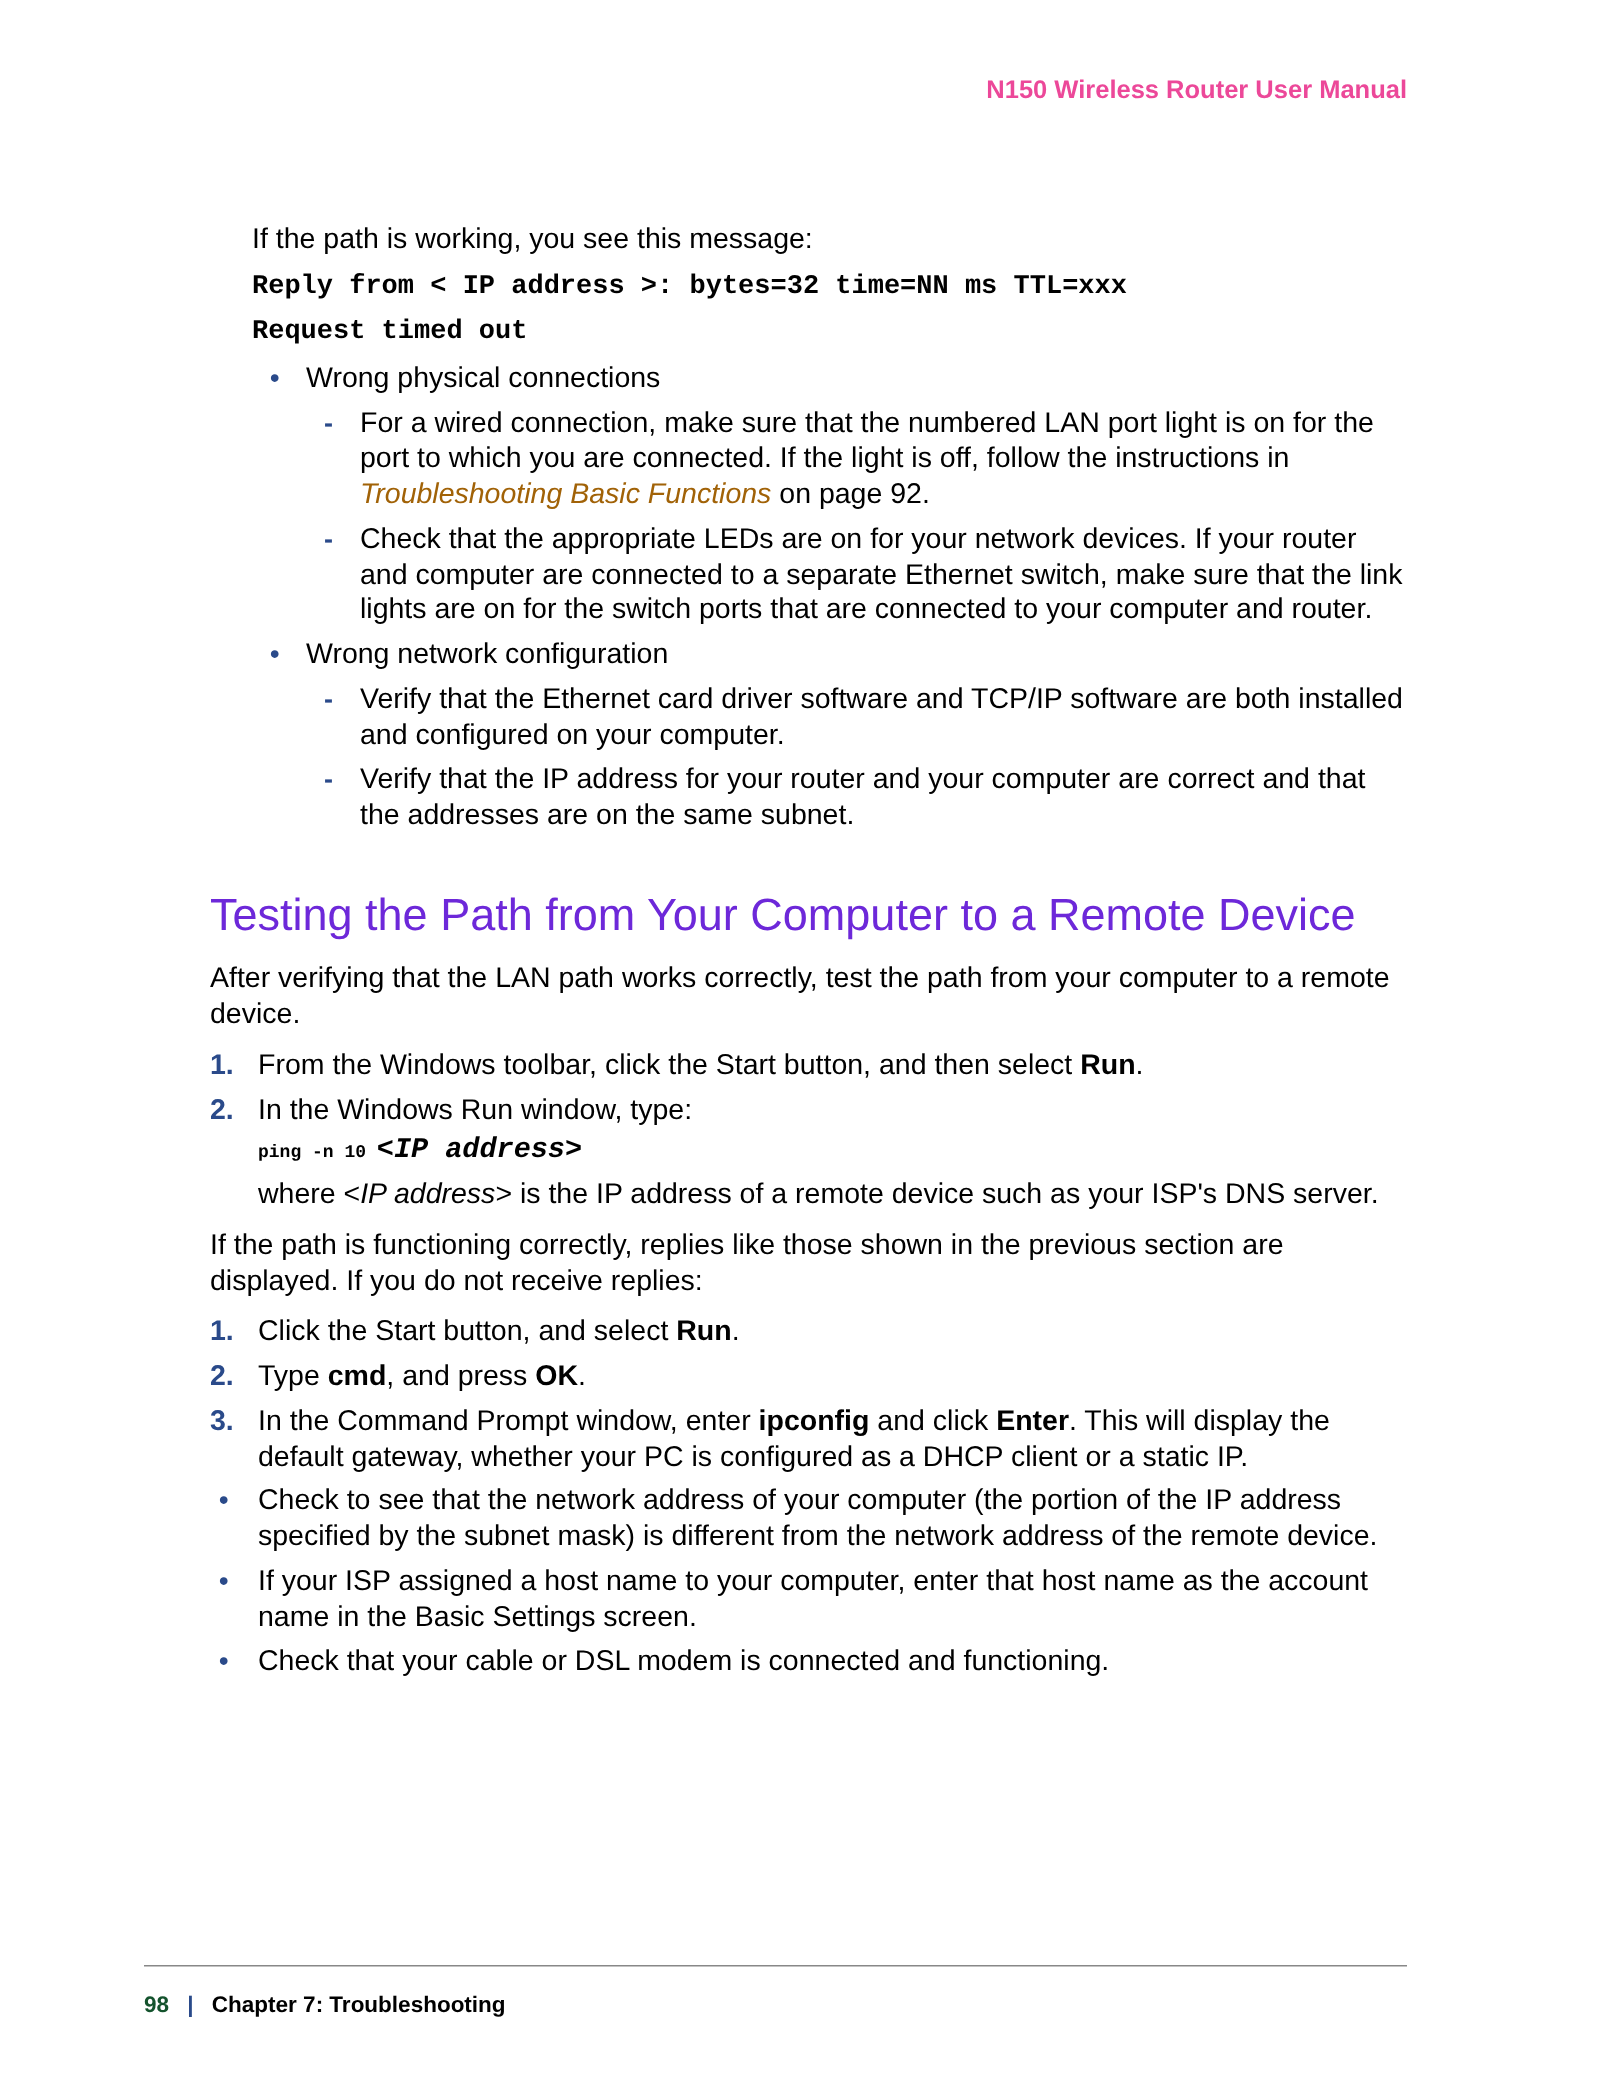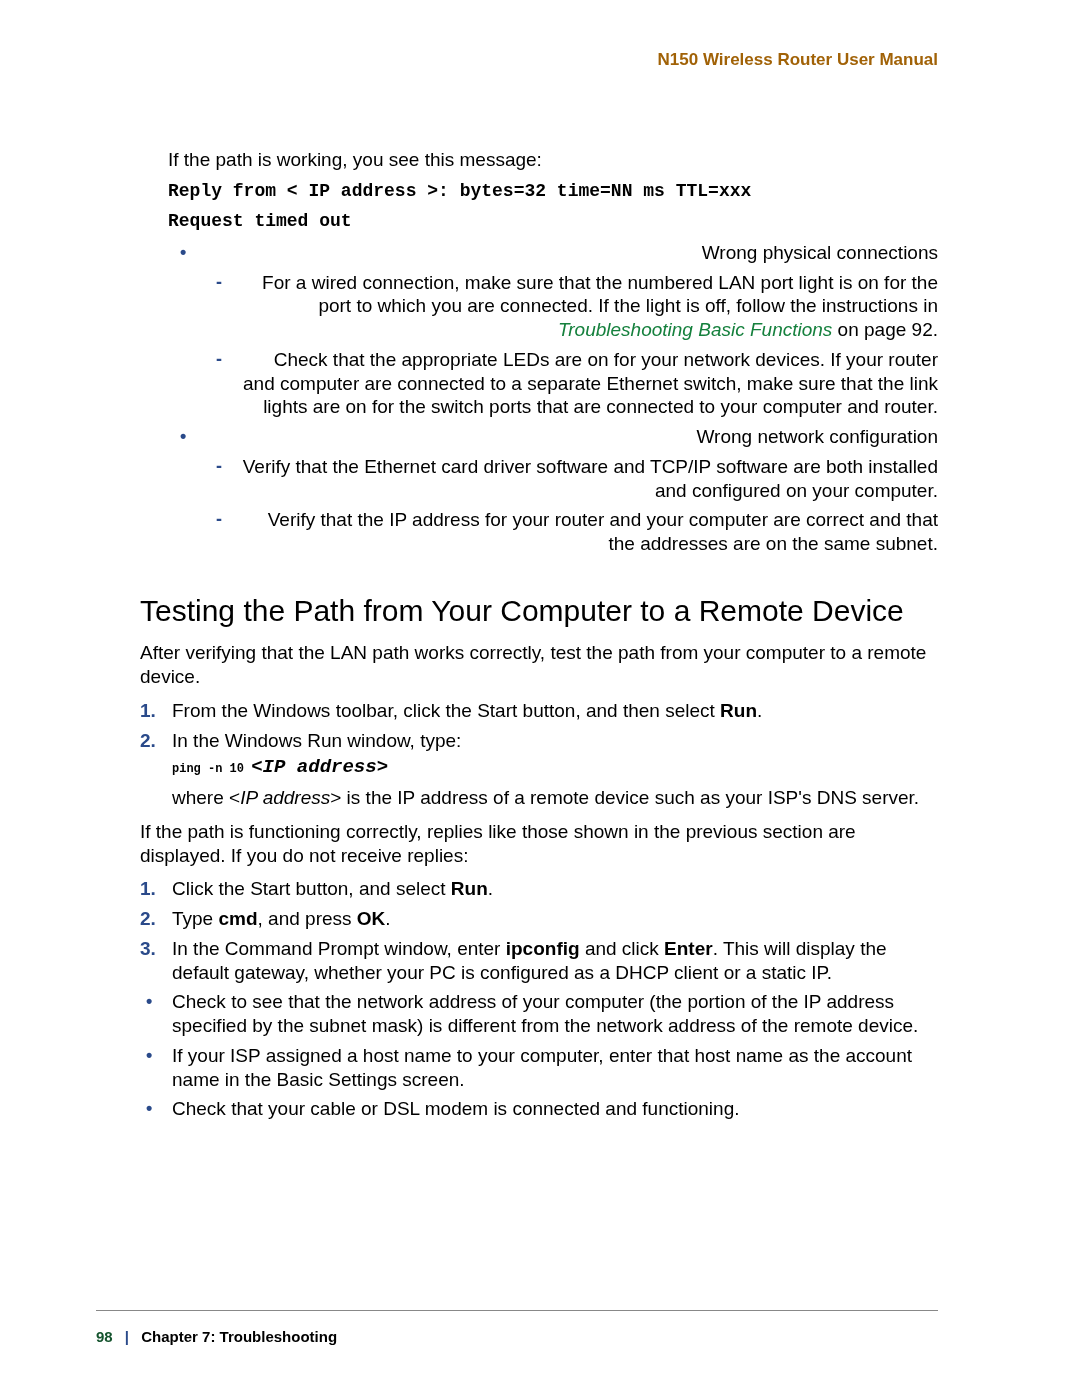--- a/index.html
+++ b/index.html
@@ -13,21 +13,21 @@
     width: 1080px;
     height: 1397px;
     position: relative;
     box-sizing: border-box;
     padding: 48px 96px 40px 96px;
   }
   .header {
     text-align: right;
     font-weight: bold;
     font-size: 17px;
-    color: #a16207;
+    color: #ec4899;
     padding-right: 46px;
     padding-top: 2px;
   }
   .content {
     margin-top: 78px;
     padding-left: 72px;
     padding-right: 46px;
     font-size: 19px;
     line-height: 1.25;
   }
@@ -37,21 +37,20 @@
   .mono {
     font-family: "Courier New", monospace;
     font-weight: bold;
     font-size: 18px;
     margin: 8px 0;
   }
   .bullet-list {
     list-style: none;
     padding: 0;
     margin: 6px 0 0 0;
-    text-align: right;
   }
   .bullet-list > li {
     position: relative;
     padding-left: 36px;
     margin: 6px 0;
   }
   .bullet-list > li::before {
     content: "•";
     position: absolute;
     left: 12px;
@@ -73,27 +72,27 @@
   .dash-list > li::before {
     content: "-";
     position: absolute;
     left: 12px;
     top: 0;
     color: #2a4a8a;
     font-weight: bold;
     font-size: 18px;
   }
   .link {
-    color: #15803d;
+    color: #a16207;
     font-style: italic;
   }
   h2.section {
     font-size: 30px;
     font-weight: normal;
-    color: #000000;
+    color: #6d28d9;
     margin: 36px 0 12px -28px;
     font-family: Arial, Helvetica, sans-serif;
   }
   .sect-para {
     margin-left: -28px;
     margin-top: 10px;
     margin-bottom: 10px;
   }
   .num-list {
     list-style: none;

